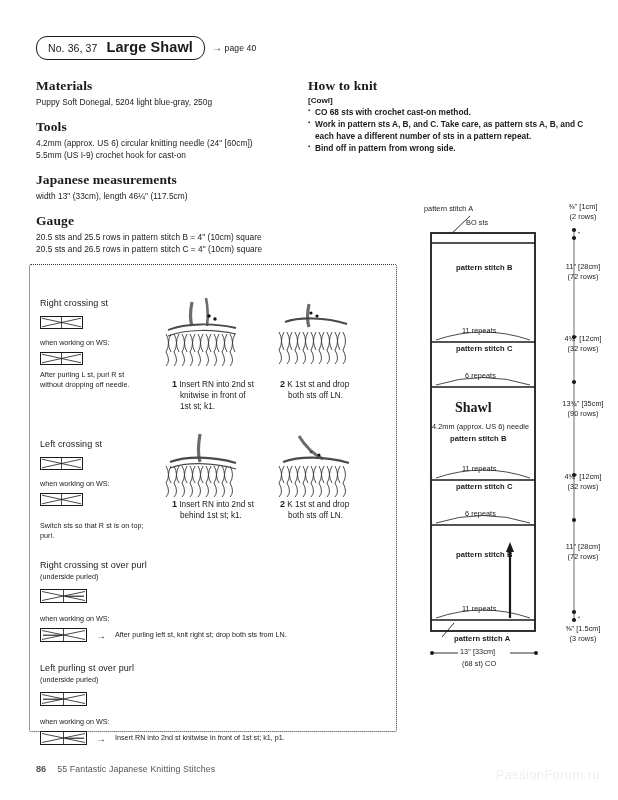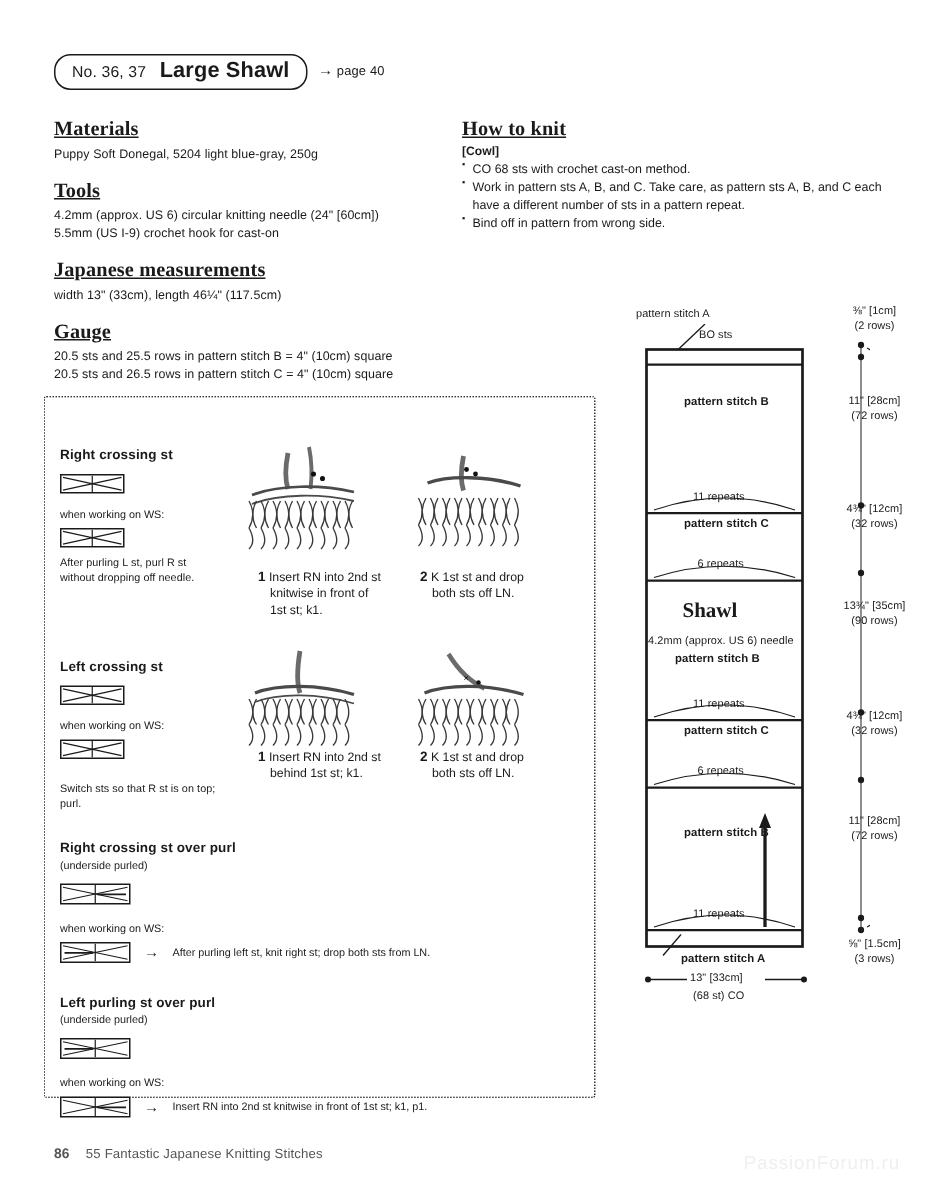--- a/index.html
+++ b/index.html
@@ -25,47 +25,46 @@
   .title-no { font-size:10.5px; letter-spacing:.1px; }
   .title-name { font-size:14.5px; font-weight:bold; letter-spacing:.1px; }
   .title-page { font-size:8.6px; color:#1a1a1a; letter-spacing:.1px; white-space:nowrap; }
   .arrow-gl { font-size:10px; }
 
   
   .sec-h {
     font-family:"Liberation Serif", serif;
     font-weight:bold; font-size:13.5px; letter-spacing:.1px;
     margin:0 0 2px 0;
-    text-decoration:underline;
   }
   .body-t { font-size:8.3px; line-height:1.45; letter-spacing:.05px; }
 
   .col-left { position:absolute; left:36px; top:78px; width:270px; }
   .col-right { position:absolute; left:308px; top:78px; width:280px; }
   .blk { margin-bottom:11px; }
 
   ul.bullets { margin:0; padding:0; list-style:none; }
   ul.bullets li {
     font-size:8.3px; line-height:1.45; position:relative;
-    padding-left:7px; margin-bottom:0px;
+    padding-left:7px; margin-bottom:0px;font-weight:bold;
   }
   ul.bullets li::before {
     content:"\25AA"; position:absolute; left:0; top:-0.5px; font-size:6px;
   }
   .sub-label { font-size:8.1px; font-weight:bold; margin-bottom:1px; }
 
   
   .tech-box {
     position:absolute; left:29px; top:264px;
     width:368px; height:468px;
     border:1.3px dotted #333;
     border-radius:2px;
   }
 
-  .tech-title { font-size:9px; font-weight:bold; letter-spacing:.1px; }
+  .tech-title { font-size:9px; font-weight:normal; letter-spacing:.1px; }
   .tech-note  { font-size:7.2px; line-height:1.42; letter-spacing:.05px; }
   .tech-small { font-size:7.2px; line-height:1.4; }
 
   
   .symbol {
     width:43px; height:13px; border:1.1px solid #1a1a1a;
     display:block; background:#fff;
   }
   .symbol svg { display:block; }
   .symbol-wide { width:47px; height:14px; }

